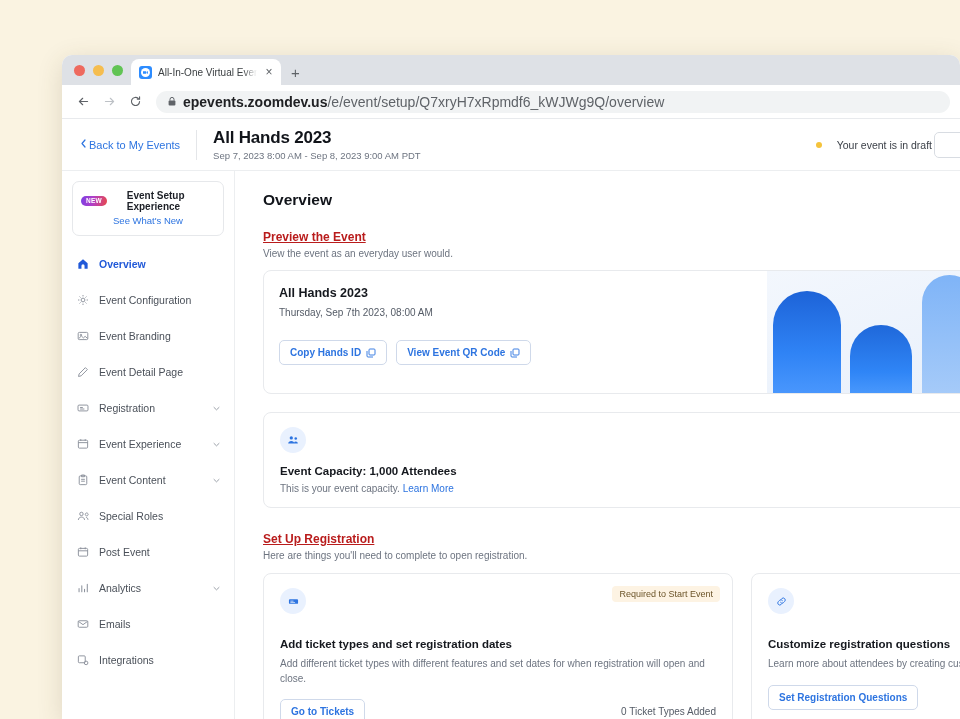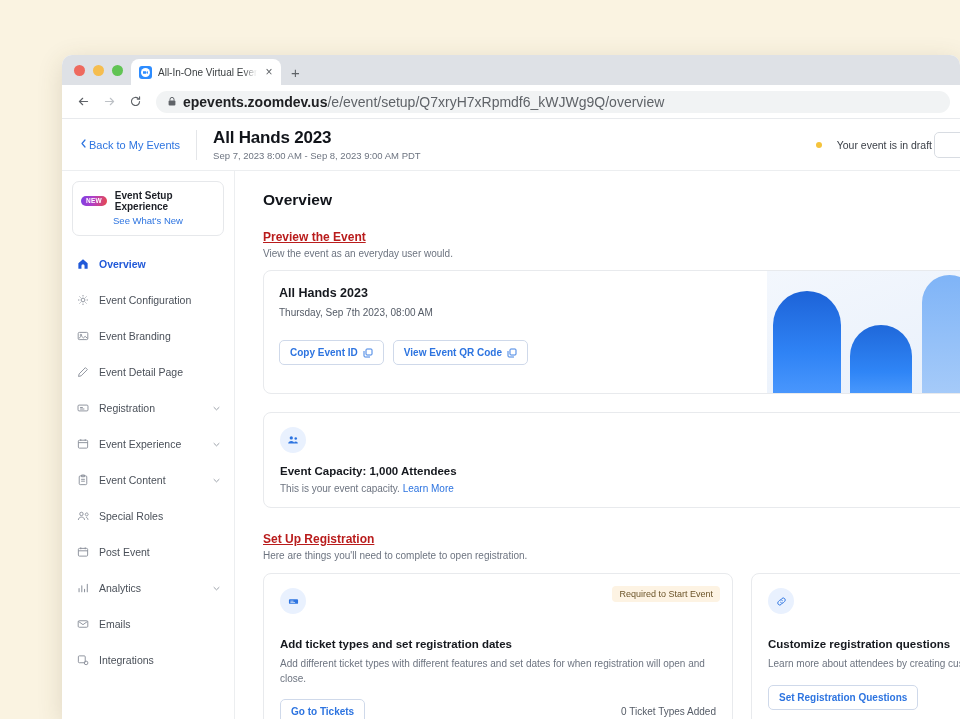--- a/index.html
+++ b/index.html
@@ -120,21 +120,21 @@
     border-right: 1px solid #eceef0;
     padding: 10px 0 0 0;
     overflow: hidden;
   }
   .promo-card {
     margin: 0 10px 10px 10px;
     border: 1px solid #e6e8eb; border-radius: 7px;
     padding: 8px 8px 9px 8px;
     background: #fff;
   }
-  .promo-row { display: flex; align-items: center; gap: 8px; }
+  .promo-row { display: flex; align-items: center; gap: 20px; }
   .new-badge {
     font-size: 6.5px; font-weight: bold; color: #fff;
     background: linear-gradient(100deg, #7b3fe4 0%, #b03fc8 45%, #e8484a 100%);
     border-radius: 7px; padding: 2px 5px; letter-spacing: 0.2px;
     line-height: 1;
   }
   .promo-title { font-size: 10px; font-weight: bold; color: #1c1f26; }
   .promo-link { font-size: 9.5px; color: #2d74e0; text-align: center; margin-top: 3px; }
 
   .nav-item {
@@ -447,21 +447,21 @@
 
         <div class="sec-title">Preview the Event</div>
         <div class="sec-sub">View the event as an everyday user would.</div>
 
         <div class="card preview-card">
           <div class="preview-left">
             <div class="pv-title">All Hands 2023</div>
             <div class="pv-date">Thursday, Sep 7th 2023, 08:00 AM</div>
             <div class="pv-btns">
               <span class="ghost-btn">
-                <span>Copy Event ID</span>
+                <span>Copy Hands ID</span>
                 <svg width="10" height="10" viewBox="0 0 12 12" fill="none" stroke="currentColor" stroke-width="1.1">
                     <rect x="3.6" y="1.2" width="7.2" height="7.2" rx="1.1"></rect>
                     <path d="M8.4 10.8H2.4a1.2 1.2 0 0 1-1.2-1.2v-6"></path>
                   </svg>
               </span>
               <span class="ghost-btn">
                 <span>View Event QR Code</span>
                 <svg width="10" height="10" viewBox="0 0 12 12" fill="none" stroke="currentColor" stroke-width="1.1">
                     <rect x="3.6" y="1.2" width="7.2" height="7.2" rx="1.1"></rect>
                     <path d="M8.4 10.8H2.4a1.2 1.2 0 0 1-1.2-1.2v-6"></path>

